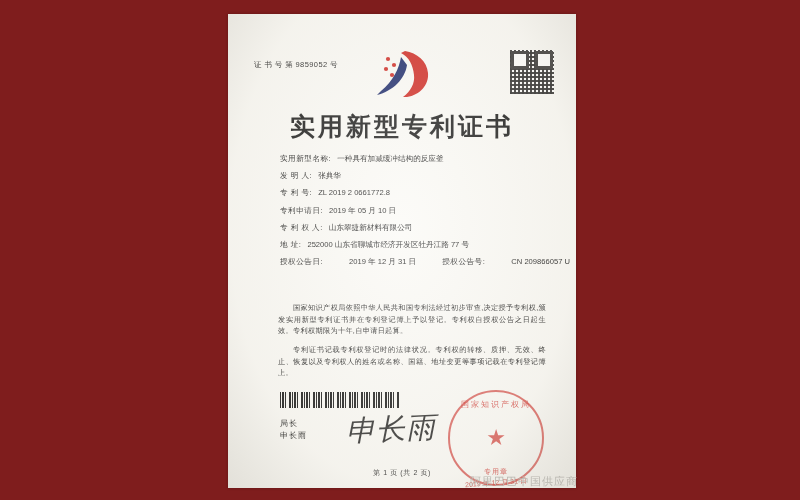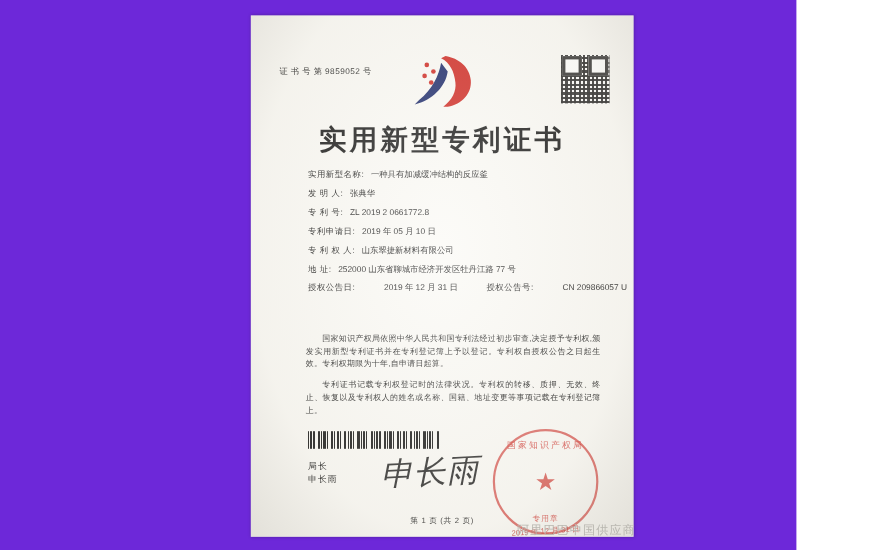--- a/index.html
+++ b/index.html
@@ -9,23 +9,23 @@
   }
   body {
     width: 800px;
     height: 500px;
     overflow: hidden;
     font-family: "Liberation Sans", sans-serif;
   }
 
   #page {
     position: relative;
-    width: 724px;
+    width: 800px;
     height: 500px;
-    background: #6d28d9;
+    background: #7f1d1d;
   }
 
   
   #certificate {
     position: absolute;
     left: 228px;
     top: 14px;
     width: 348px;
     height: 474px;
     background: #fbfaf6;

